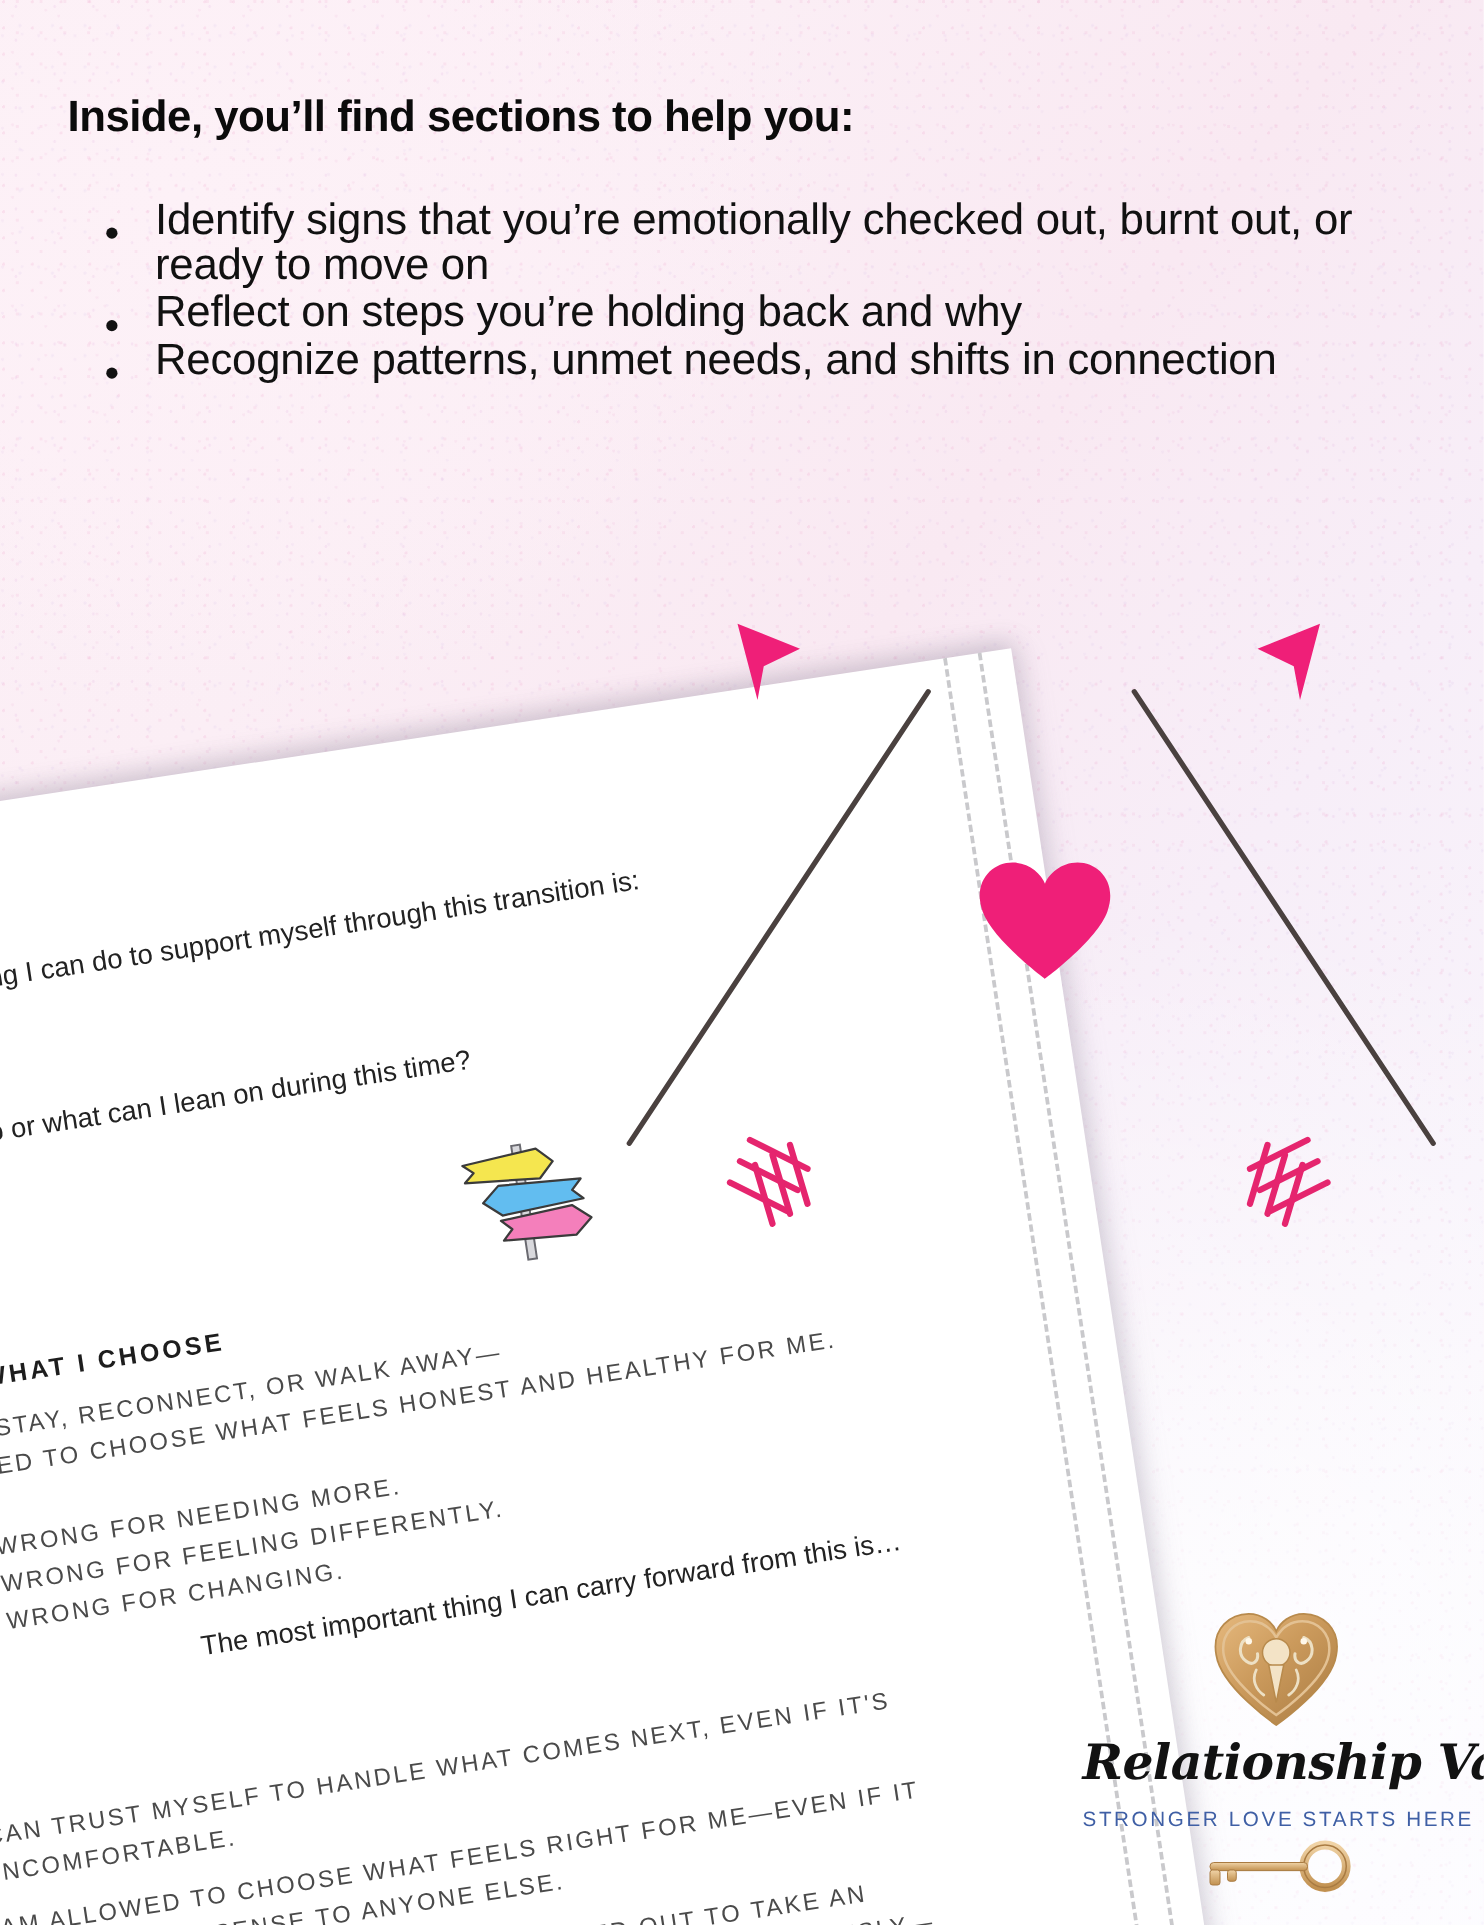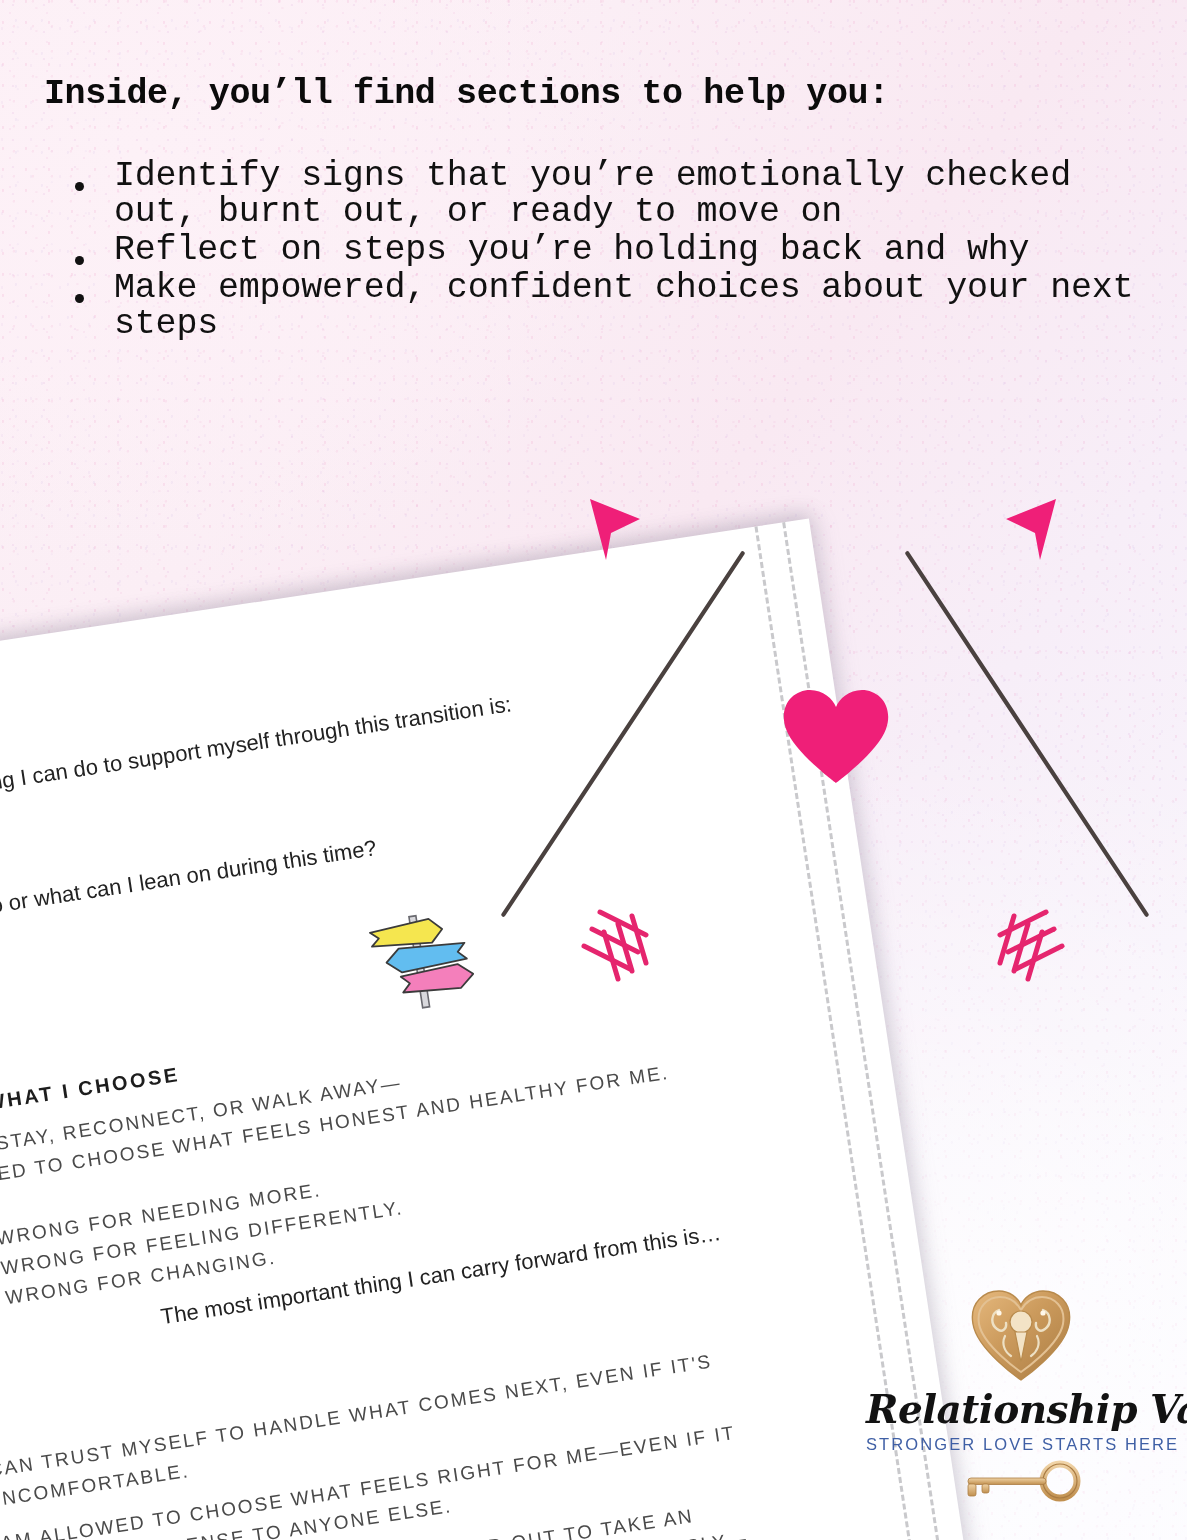--- a/index.html
+++ b/index.html
@@ -41,25 +41,24 @@
   }
   #vignette {
     position: absolute;
     inset: 0;
     background: radial-gradient(ellipse 1100px 900px at 75% 88%, rgba(255,255,255,.78) 0%, rgba(255,255,255,0) 70%);
   }
 
   
   #copy {
     position: absolute;
-    left: 44px;
+    left: 54px;
     top: 74px;
     width: 1105px;
     z-index: 40;
-    font-family: Liberation Mono, monospace;
   }
   #headline {
     font-size: 35px;
     font-weight: 700;
     color: #0b0b0b;
     letter-spacing: -0.4px;
     margin: 0 0 44px 0;
     white-space: nowrap;
   }
   ul#bullets {
@@ -166,21 +165,21 @@
     color: #121212;
     letter-spacing: -0.5px;
     margin-top: -2px;
     white-space: nowrap;
   }
   #brand-tag {
     font-size: 16.5px;
     letter-spacing: 2.1px;
     color: #3f5fa5;
     font-weight: 400;
-    margin-top: 3px;
+    margin-top: 14px;
     white-space: nowrap;
   }
 </style>
 </head>
 <body>
 
 <div id="bg"></div>
 <div id="speckle"></div>
 <div id="vignette"></div>
 
@@ -262,21 +261,21 @@
              C879 690 894 706 886 729
              C878 752 836 783 836 783 Z" fill="#ef1f78"></path>
   </g>
 </svg>
 
 <div id="copy">
   <div id="headline">Inside, you’ll find sections to help you:</div>
   <ul id="bullets">
     <li>Identify signs that you’re emotionally checked out, burnt out, or ready to move on</li>
     <li>Reflect on steps you’re holding back and why</li>
-    <li>Make empowered, confident choices about your next steps</li>
+    <li>Recognize patterns, unmet needs, and shifts in connection</li>
   </ul>
 </div>
 
 <div id="logo">
   <div>
     <svg width="104" height="96" viewBox="0 0 104 96" aria-hidden="true">
       <defs>
         <linearGradient id="goldA" x1="0" y1="0" x2="1" y2="1">
           <stop offset="0%" stop-color="#e6b97e"></stop>
           <stop offset="45%" stop-color="#cb9a5c"></stop>

